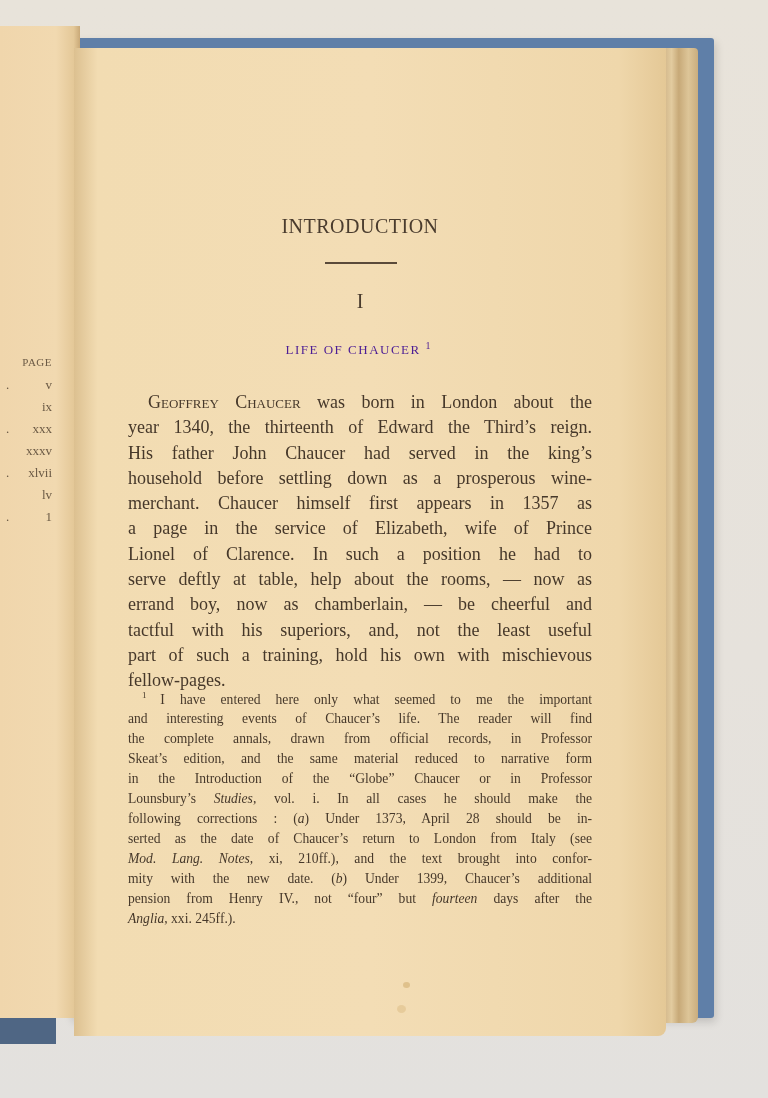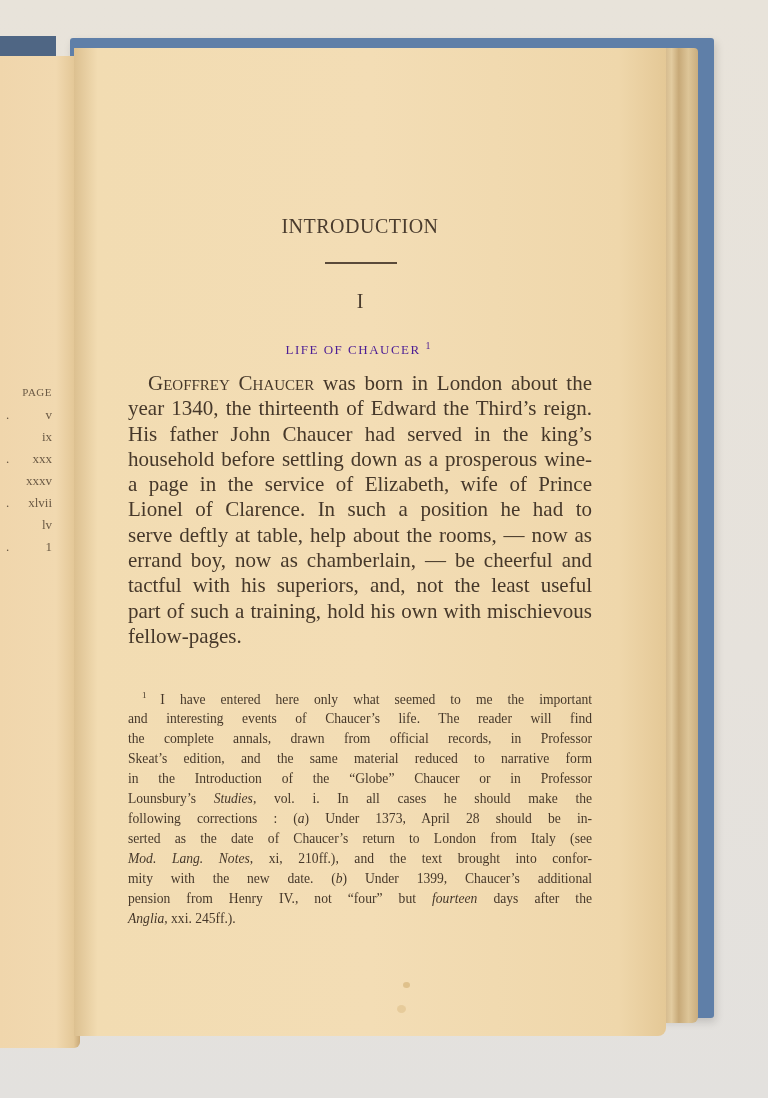--- a/index.html
+++ b/index.html
@@ -16,21 +16,21 @@
   .cover-left {
     position:absolute; left:0; top:36px; width:56px; height:1008px;
     background:#4f6684;
   }
   .page-edges {
     position:absolute; left:650px; top:48px; width:48px; height:975px;
     background: linear-gradient(90deg,#d6b98a 0%, #ceb184 25%, #e2cb9f 45%, #c7a978 60%, #ddc598 80%, #c9ad7e 100%);
     border-radius:0 4px 6px 0;
   }
   .left-page {
-    position:absolute; left:0; top:56px; width:80px; height:992px;
+    position:absolute; left:0; top:26px; width:80px; height:992px;
     background: linear-gradient(90deg,#f0d6ac 0%, #f1d9b0 70%, #e4c898 92%, #c9a978 100%);
     border-radius:0 0 6px 0;
     text-align:right;
   }
   .right-page {
     position:absolute; left:74px; top:48px; width:592px; height:988px;
     background: linear-gradient(90deg,#dcc090 0%, #f2dcb2 4%, #f3ddb5 50%, #efd7ab 92%, #e4c896 100%);
     border-radius:0 0 8px 0;
   }
   .contents-col {
@@ -50,22 +50,22 @@
   .numeral {
     position:absolute; left:340px; top:290px; width:40px; text-align:center;
     font-size:20px; color:#4a3c2e;
   }
   .section-title {
     position:absolute; left:258px; top:340px; width:200px; text-align:center;
     font-size:13px; letter-spacing:1.5px; color:#4c1d95;
   }
   .section-title sup { font-size:10px; letter-spacing:0; }
   .body-text {
-    position:absolute; left:128px; top:371px; width:464px;
-    font-size:21px; line-height:25.3px; color:#46382a; text-align:justify;
+    position:absolute; left:128px; top:390px; width:464px;
+    font-size:18px; line-height:25.3px; color:#46382a; text-align:justify;
   }
   .body-text .line { display:block; white-space:nowrap; text-align-last:justify; text-align:justify; }
   .body-text .line.last { text-align-last:left; }
   .body-text .sc { font-variant: small-caps; }
   .body-text .indent { padding-left:20px; }
   .footnote {
     position:absolute; left:128px; top:686px; width:464px;
     font-size:13.6px; line-height:19.9px; color:#46382a;
   }
   .footnote .line { display:block; white-space:nowrap; text-align:justify; text-align-last:justify; }
@@ -105,20 +105,21 @@
 <div class="title">INTRODUCTION</div>
 <div class="rule"></div>
 <div class="numeral">I</div>
 <div class="section-title"><span>LIFE OF CHAUCER</span>&nbsp;<sup>1</sup></div>
 
 <div class="body-text" id="body-text">
     <span class="line indent"><span class="sc">Geoffrey Chaucer</span> was born in London about the</span>
     <span class="line">year 1340, the thirteenth of Edward the Third’s reign.</span>
     <span class="line">His father John Chaucer had served in the king’s</span>
     <span class="line">household before settling down as a prosperous wine-</span>
+    <span class="line">merchant.  Chaucer himself first appears in 1357 as</span>
     <span class="line">a page in the service of Elizabeth, wife of Prince</span>
     <span class="line">Lionel of Clarence.  In such a position he had to</span>
     <span class="line">serve deftly at table, help about the rooms, — now as</span>
     <span class="line">errand boy, now as chamberlain, — be cheerful and</span>
     <span class="line">tactful with his superiors, and, not the least useful</span>
     <span class="line">part of such a training, hold his own with mischievous</span>
     <span class="line last">fellow-pages.</span>
   </div>
 
 <div class="footnote" id="footnote">

